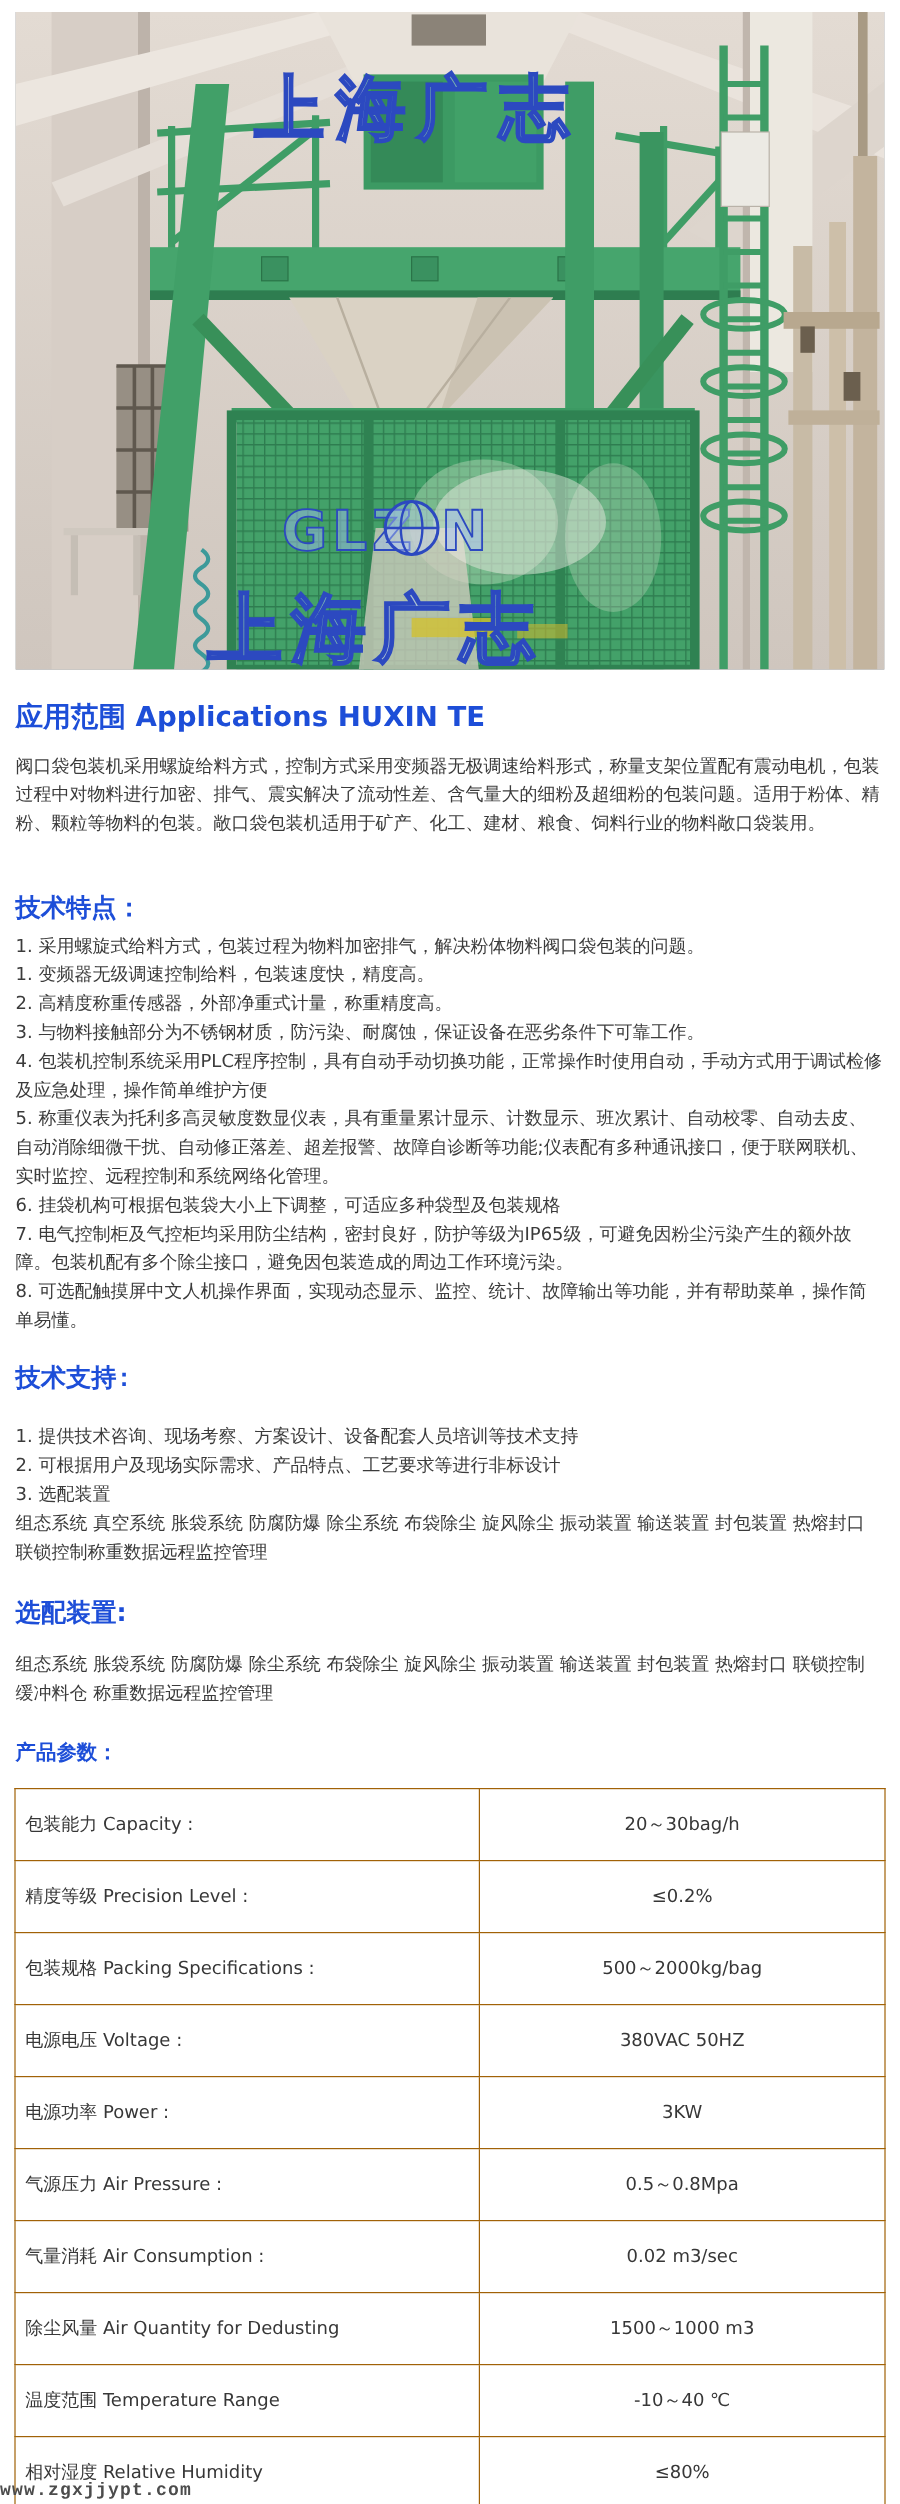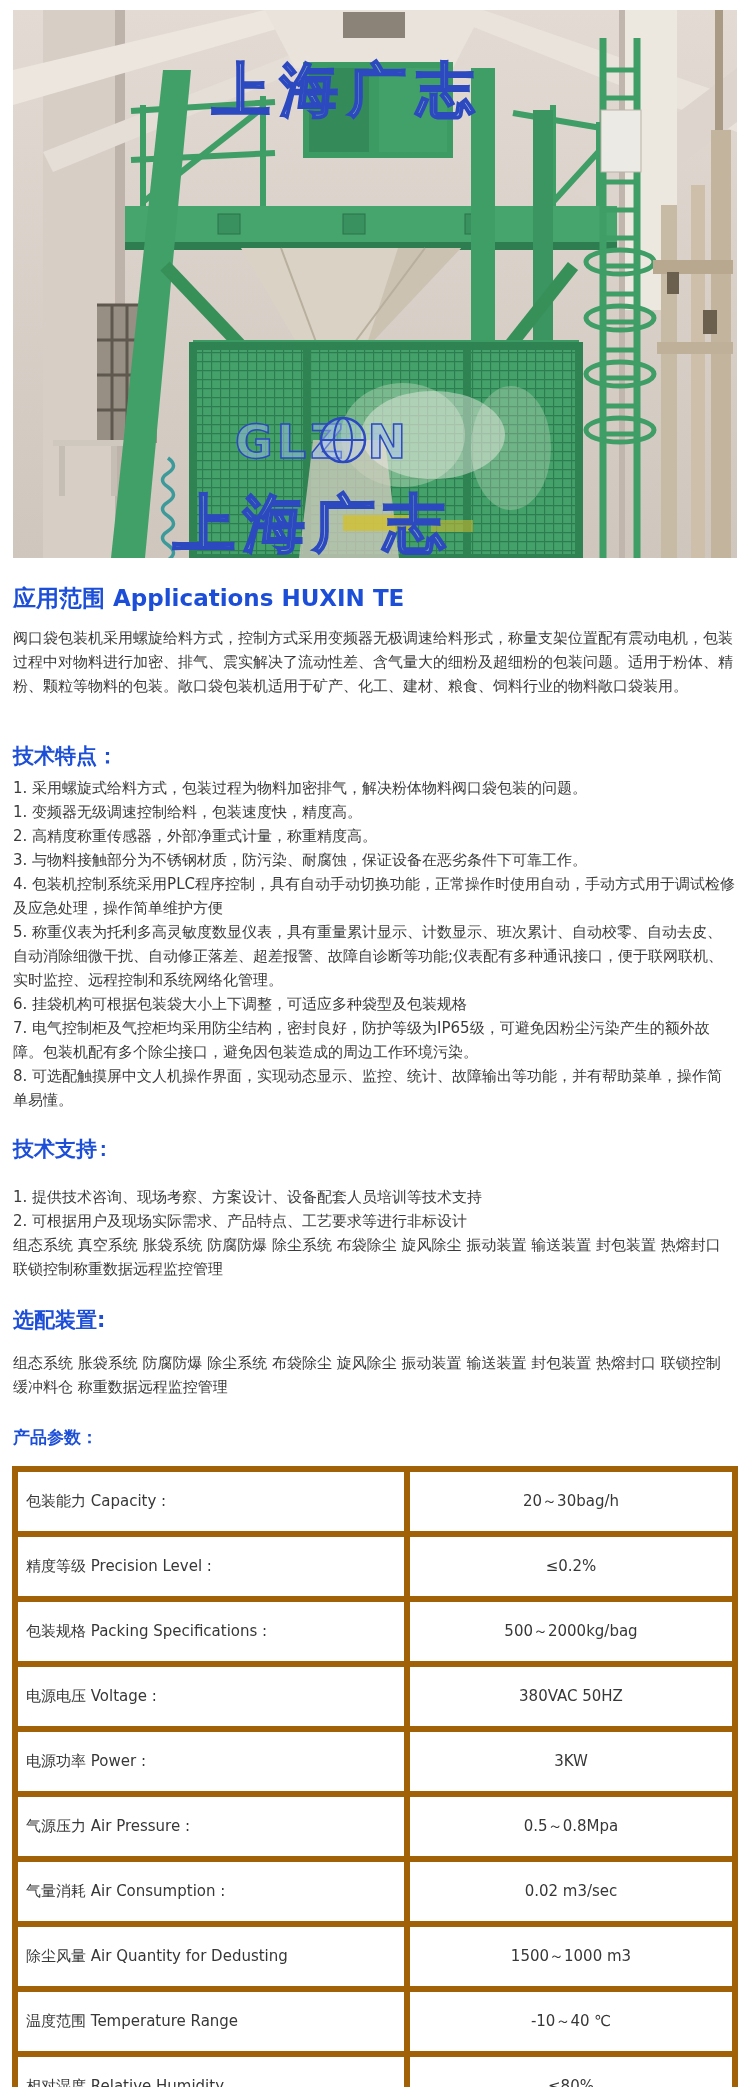--- a/index.html
+++ b/index.html
@@ -38,21 +38,21 @@
   .text-block p { margin:0; }
 
   
   .params-table {
     border-collapse:collapse;
     margin:0 12px;
     width:726px;
     table-layout:fixed;
   }
   .params-table td {
-    border:6px solid #a16207;
+    border:1px solid #a16207;
     font-size:15px;
     color:#373737;
     height:57px;
     background:#ffffff;
   }
   .params-table td.lbl { width:372px; padding:0 6px 0 8px; text-align:left; }
   .params-table td.val { text-align:center; }
 
   
   .site-mark {
@@ -247,20 +247,21 @@
     <p>5. 称重仪表为托利多高灵敏度数显仪表，具有重量累计显示、计数显示、班次累计、自动校零、自动去皮、自动消除细微干扰、自动修正落差、超差报警、故障自诊断等功能;仪表配有多种通讯接口，便于联网联机、实时监控、远程控制和系统网络化管理。</p>
     <p>6. 挂袋机构可根据包装袋大小上下调整，可适应多种袋型及包装规格</p>
     <p>7. 电气控制柜及气控柜均采用防尘结构，密封良好，防护等级为IP65级，可避免因粉尘污染产生的额外故障。包装机配有多个除尘接口，避免因包装造成的周边工作环境污染。</p>
     <p>8. 可选配触摸屏中文人机操作界面，实现动态显示、监控、统计、故障输出等功能，并有帮助菜单，操作简单易懂。</p>
   </div>
 
   <div class="sec-title h-supp">技术支持:</div>
   <div class="text-block">
     <p>1. 提供技术咨询、现场考察、方案设计、设备配套人员培训等技术支持</p>
     <p>2. 可根据用户及现场实际需求、产品特点、工艺要求等进行非标设计</p>
+    <p>3. 选配装置</p>
     <p>组态系统 真空系统 胀袋系统 防腐防爆 除尘系统 布袋除尘 旋风除尘 振动装置 输送装置 封包装置 热熔封口 联锁控制称重数据远程监控管理</p>
   </div>
 
   <div class="sec-title h-opt">选配装置:</div>
   <div class="text-block">
     <p>组态系统 胀袋系统 防腐防爆 除尘系统 布袋除尘 旋风除尘 振动装置 输送装置 封包装置 热熔封口 联锁控制 缓冲料仓 称重数据远程监控管理</p>
   </div>
 
   <div class="sec-title h-param">产品参数：</div>
   <table class="params-table">

